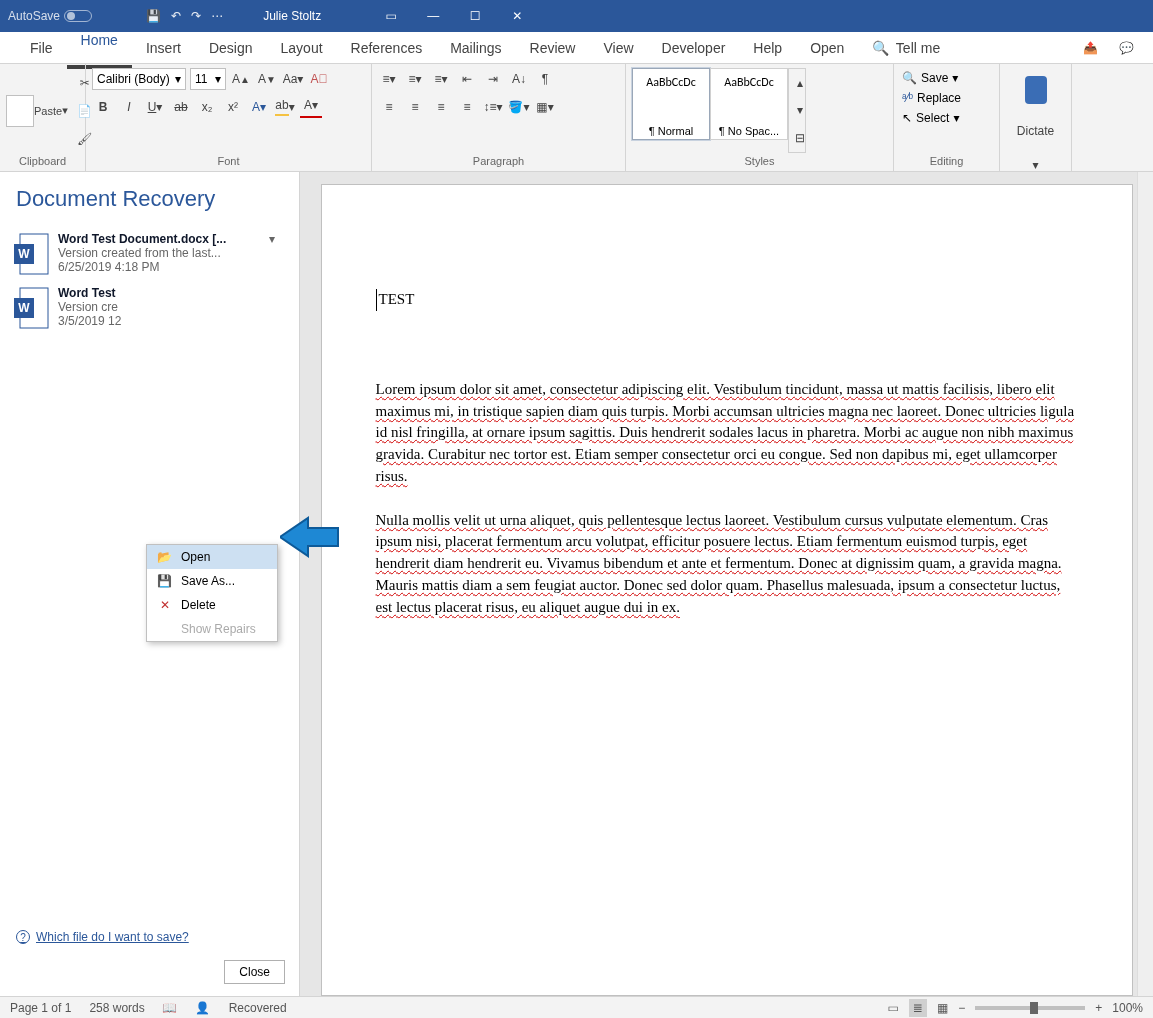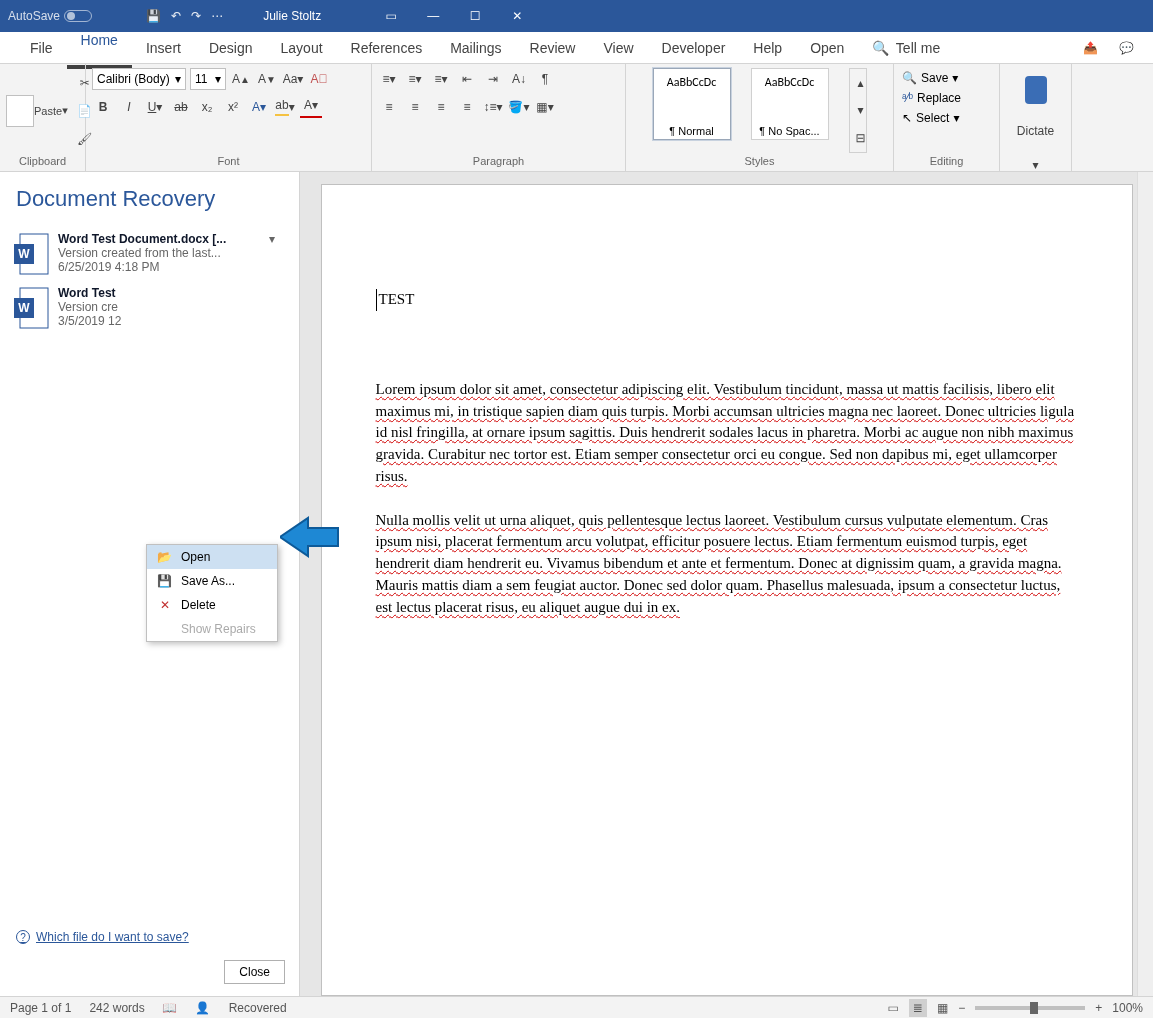--- a/index.html
+++ b/index.html
@@ -24,21 +24,21 @@
 .clipboard { width: 86px; }
 .clipboard .paste-btn { display: flex; align-items: center; font-size: 11px; color: #444; }
 .clipboard-icon { width: 28px; height: 32px; background: #fff; border: 1px solid #c0c0c0; position: relative; }
 .fontgroup { width: 286px; }
 .fontrow { display: flex; align-items: center; gap: 4px; margin-bottom: 6px; }
 .fontname { width: 94px; height: 22px; border: 1px solid #c0c0c0; background: #fff; font-size: 12px; padding: 0 4px; display: flex; align-items: center; justify-content: space-between; }
 .fontsize { width: 36px; height: 22px; border: 1px solid #c0c0c0; background: #fff; font-size: 12px; padding: 0 4px; display:flex; align-items:center; justify-content:space-between;}
 .ribbtn { width: 22px; height: 22px; display: flex; align-items: center; justify-content: center; font-size: 12px; color: #444; cursor: pointer; }
 .paragroup { width: 254px; }
 .stylegroup { width: 268px; display:flex; flex-direction:column; }
-.stylegal { display: flex; gap: 20px; flex: 1; justify-content: center; }
+.stylegal { display: flex; gap: 0; flex: 1; }
 .stylecard { width: 78px; height: 72px; border: 1px solid #d0d0d0; background: #fff; display: flex; flex-direction: column; align-items: center; justify-content: space-between; padding: 6px 2px 2px; font-size: 11px; }
 .stylecard .preview { font-family: Calibri, sans-serif; font-size: 12px; }
 .stylecard.active { border: 1px solid #9aa7b8; outline: 1px solid #c8d2df; }
 .editgroup { width: 106px; font-size: 12px; }
 .editgroup .eitem { display: flex; align-items: center; gap: 4px; padding: 3px 2px; }
 .voicegroup { width: 72px; text-align:center; }
 .dictate { display:flex; flex-direction:column; align-items:center; font-size:12px; color:#444; gap:20px; padding-top:8px;}
 .body { display: flex; height: 824px; }
 .recovery { width: 300px; border-right: 1px solid #d4d4d4; display: flex; flex-direction: column; position: relative; background:#fff;}
 .recovery h2 { color: #2b579a; font-weight: 400; font-size: 22px; padding: 14px 16px 10px; }
@@ -315,21 +315,21 @@
       <div class="test">TEST</div>
       <p class="squig">Lorem ipsum dolor sit amet, consectetur adipiscing elit. Vestibulum tincidunt, massa ut mattis facilisis, libero elit maximus mi, in tristique sapien diam quis turpis. Morbi accumsan ultricies magna nec laoreet. Donec ultricies ligula id nisl fringilla, at ornare ipsum sagittis. Duis hendrerit sodales lacus in pharetra. Morbi ac augue non nibh maximus gravida. Curabitur nec tortor est. Etiam semper consectetur orci eu congue. Sed non dapibus mi, eget ullamcorper risus.</p>
       <p class="squig">Nulla mollis velit ut urna aliquet, quis pellentesque lectus laoreet. Vestibulum cursus vulputate elementum. Cras ipsum nisi, placerat fermentum arcu volutpat, efficitur posuere lectus. Etiam fermentum euismod turpis, eget hendrerit diam hendrerit eu. Vivamus bibendum et ante et fermentum. Donec at dignissim quam, a gravida magna. Mauris mattis diam a sem feugiat auctor. Donec sed dolor quam. Phasellus malesuada, ipsum a consectetur luctus, est lectus placerat risus, eu aliquet augue dui in ex.</p>
     </div>
     <div class="scrollbar-v"></div>
   </div>
 </div>
 
 <div class="statusbar">
   <span class="sitem">Page 1 of 1</span>
-  <span class="sitem">242 words</span>
+  <span class="sitem">258 words</span>
   <span class="sitem">📖</span>
   <span class="sitem">👤</span>
   <span class="sitem">Recovered</span>
   <div class="sright">
     <span>▭</span>
     <span style="background:#d0d0d0;padding:2px 4px;">≣</span>
     <span>▦</span>
     <span>−</span>
     <div class="zoomslider">
         <div class="thumb"></div>

